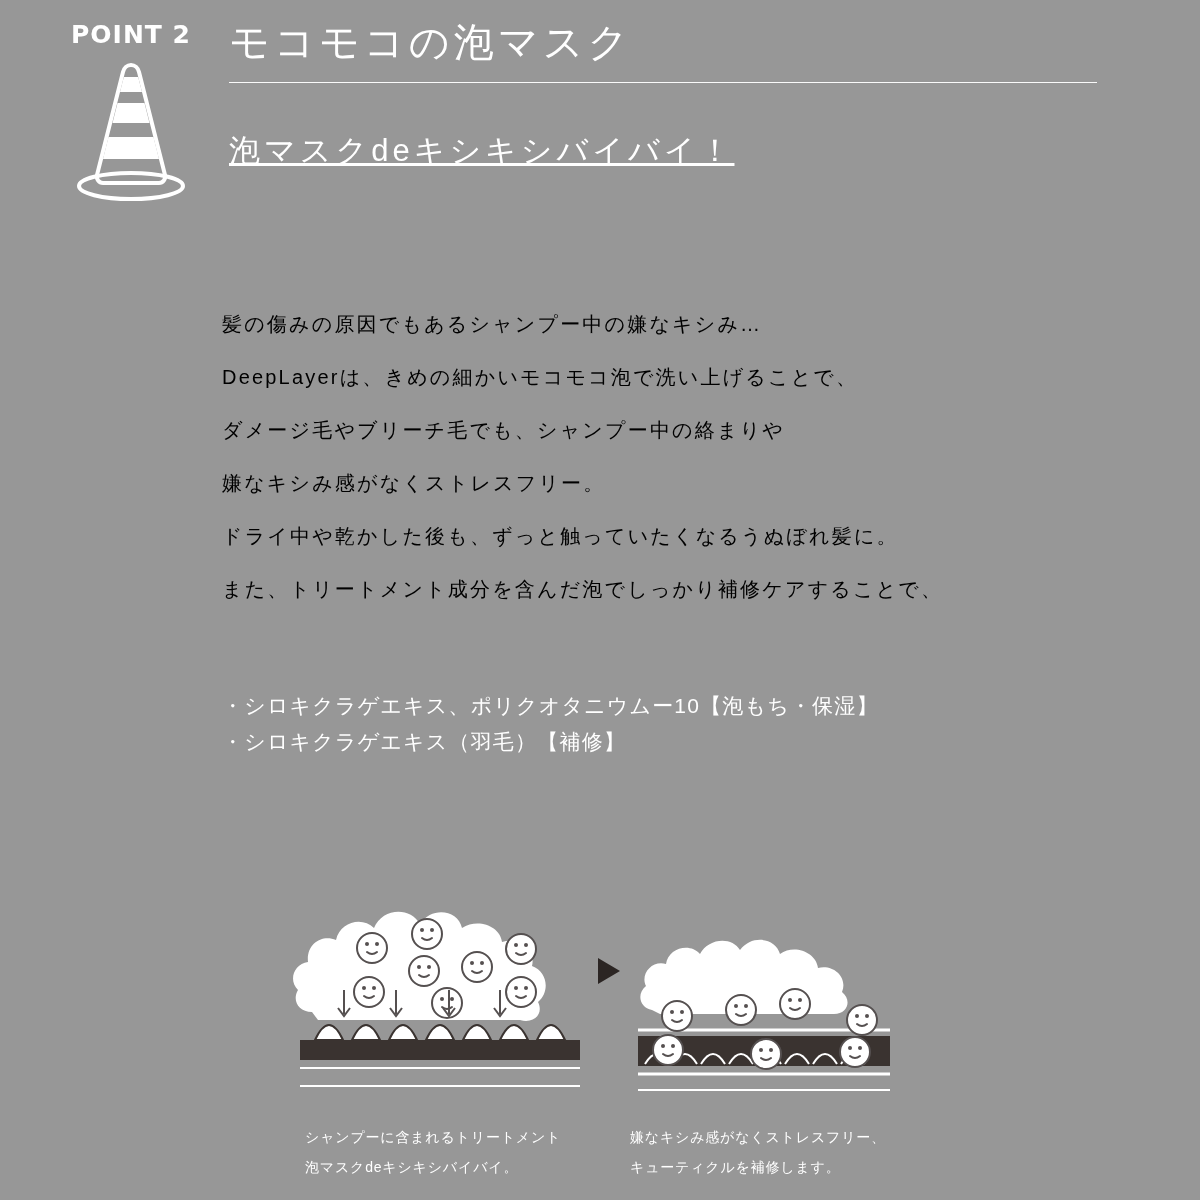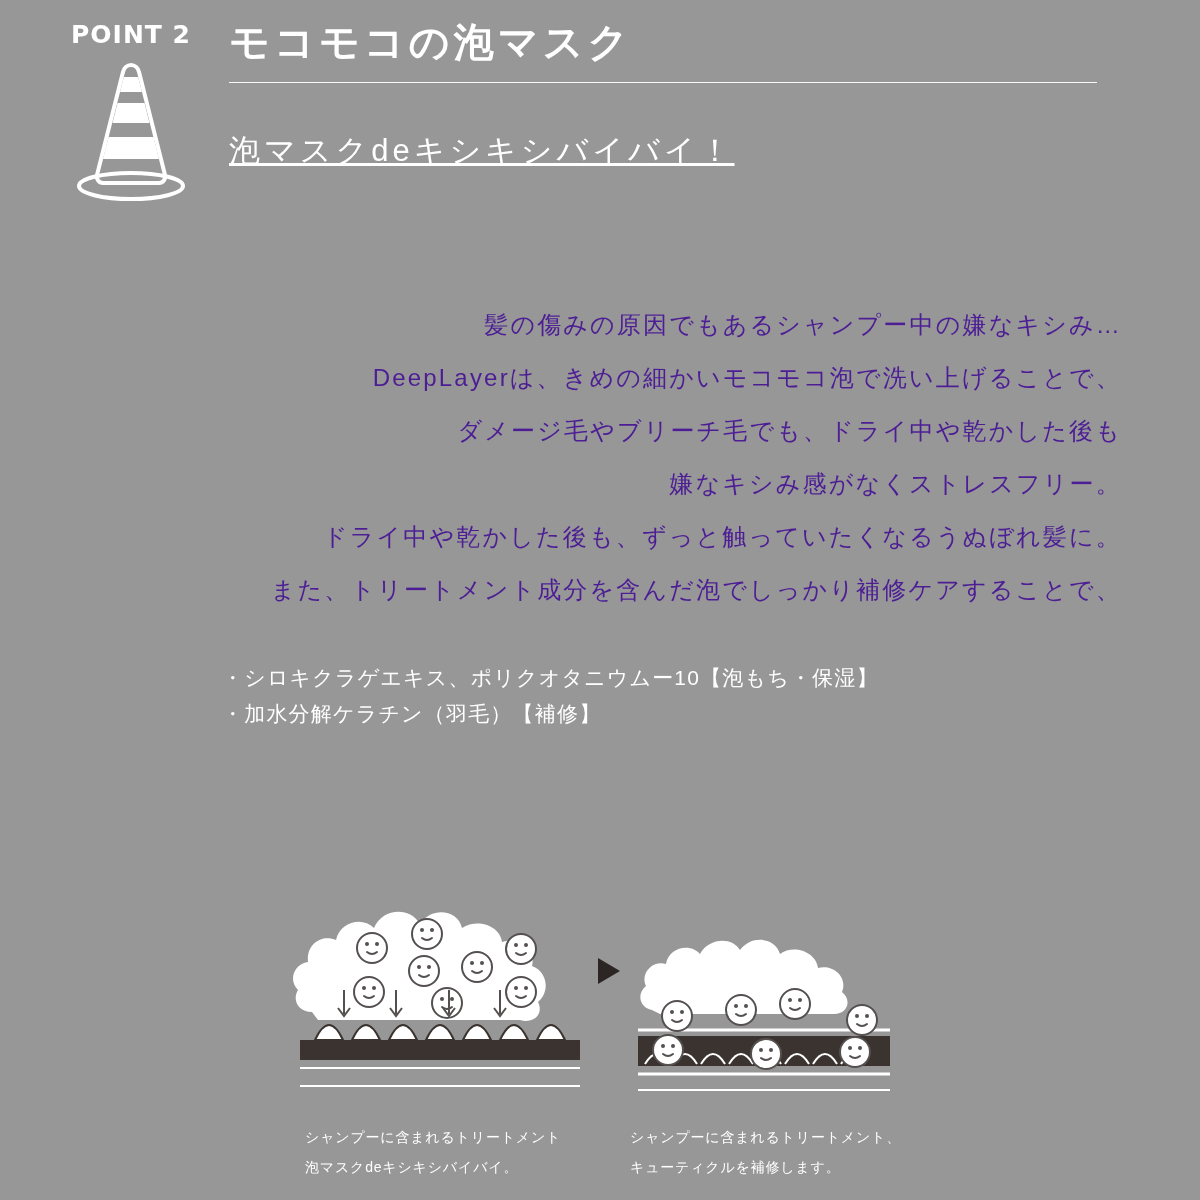--- a/index.html
+++ b/index.html
@@ -51,21 +51,21 @@
     position: absolute;
     left: 228px;
     top: 18px;
     width: 870px;
   }
   .main-title {
     font-size: 40px;
     letter-spacing: 4px;
     color: #ffffff;
     line-height: 1.2;
-    font-weight: bold;
+    font-weight: normal;
     margin: 0;
   }
   .title-rule {
     margin-top: 16px;
     width: 868px;
     height: 1px;
     background: #ffffff;
     opacity: .95;
   }
   .sub-title {
@@ -78,32 +78,31 @@
   }
 
   
   .body-copy {
     position: absolute;
     left: 222px;
     top: 298px;
     width: 900px;
   }
   .body-copy .line {
-    font-size: 24px;
+    font-size: 20px;
     letter-spacing: 2.2px;
     line-height: 53px;
-    color: #4c1d95;
+    color: #000000;
     white-space: nowrap;
-    text-align: right;
   }
 
   .ingredients {
     position: absolute;
     left: 222px;
-    top: 660px;
+    top: 688px;
     width: 920px;
   }
   .ingredients .line {
     font-size: 21px;
     letter-spacing: 1.2px;
     line-height: 36px;
     color: #ffffff;
     white-space: nowrap;
   }
 
@@ -158,29 +157,29 @@
   <div class="title-area">
     <h1 class="main-title">モコモコの泡マスク</h1>
     <div class="title-rule"></div>
     <div class="sub-title">泡マスクdeキシキシバイバイ！</div>
   </div>
 </div>
 
 <div class="body-copy">
   <div class="line">髪の傷みの原因でもあるシャンプー中の嫌なキシみ…</div>
   <div class="line">DeepLayerは、きめの細かいモコモコ泡で洗い上げることで、</div>
-  <div class="line">ダメージ毛やブリーチ毛でも、ドライ中や乾かした後も</div>
+  <div class="line">ダメージ毛やブリーチ毛でも、シャンプー中の絡まりや</div>
   <div class="line">嫌なキシみ感がなくストレスフリー。</div>
   <div class="line">ドライ中や乾かした後も、ずっと触っていたくなるうぬぼれ髪に。</div>
   <div class="line">また、トリートメント成分を含んだ泡でしっかり補修ケアすることで、</div>
 </div>
 
 <div class="ingredients">
   <div class="line">・シロキクラゲエキス、ポリクオタニウムー10【泡もち・保湿】</div>
-  <div class="line">・加水分解ケラチン（羽毛）【補修】</div>
+  <div class="line">・シロキクラゲエキス（羽毛）【補修】</div>
 </div>
 
 <div class="figure">
   <svg width="1200" height="280" viewBox="0 0 1200 280" xmlns="http://www.w3.org/2000/svg">
 
     <g>
 
       <path d="M300 200 L580 200 L580 220 L300 220 Z" fill="#3a3330"></path>
 
       <g fill="#ffffff" stroke="#3a3330" stroke-width="2">
@@ -326,16 +325,16 @@
     </g>
   </svg>
 </div>
 
 <div class="captions">
   <div class="caption left">
     <div>シャンプーに含まれるトリートメント</div>
     <div>泡マスクdeキシキシバイバイ。</div>
   </div>
   <div class="caption right">
-    <div>シャンプーに含まれるトリートメント、</div>
+    <div>嫌なキシみ感がなくストレスフリー、</div>
     <div>キューティクルを補修します。</div>
   </div>
 </div>
 
 </body></html>

